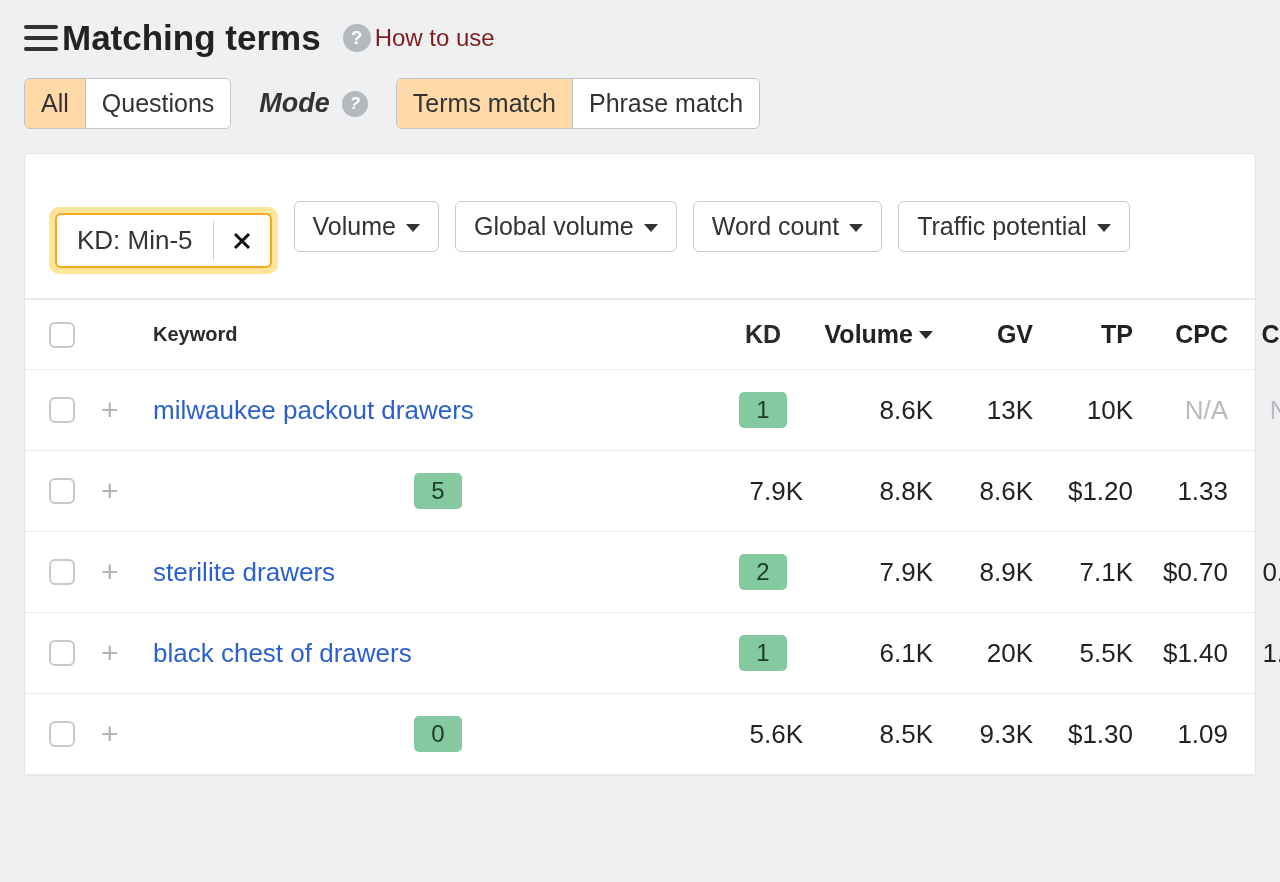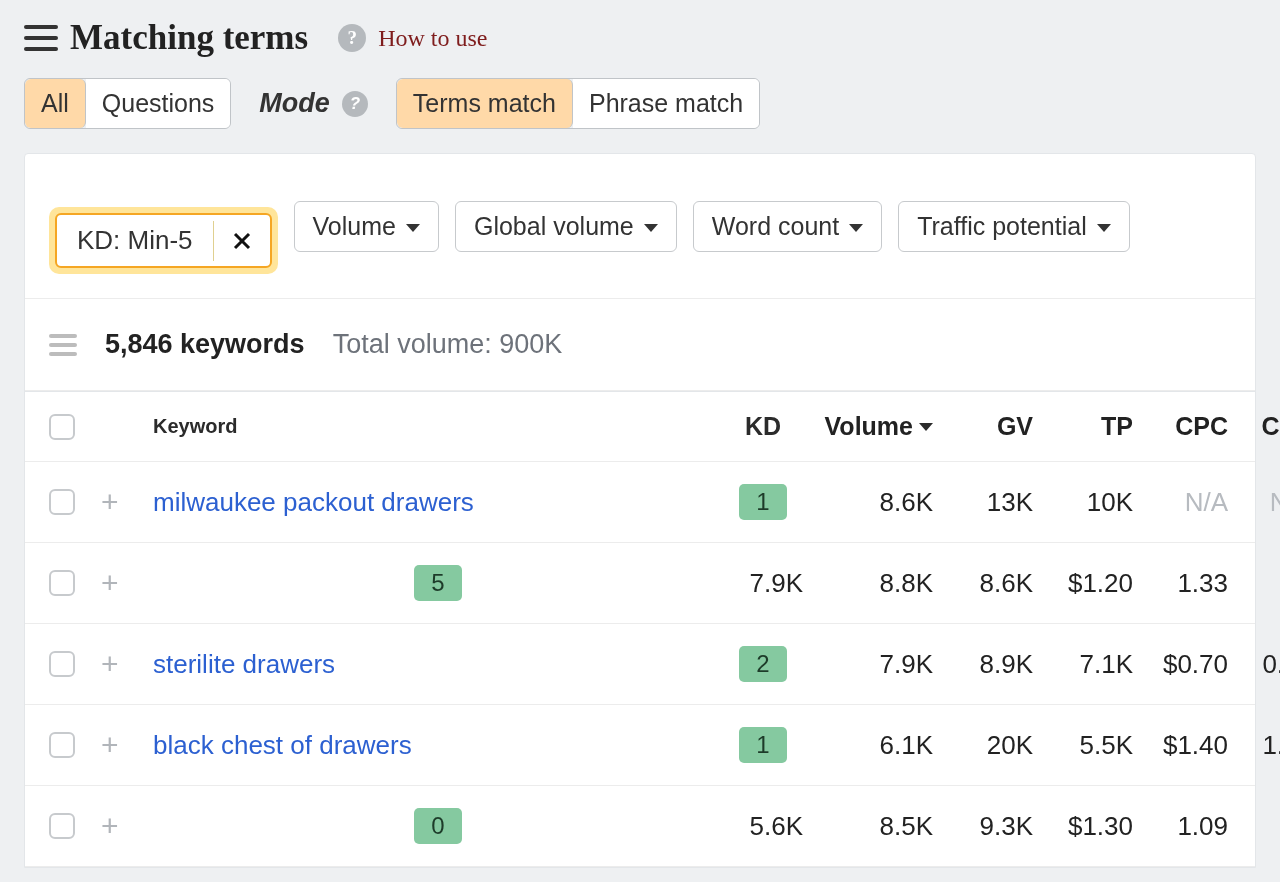--- a/index.html
+++ b/index.html
@@ -10,22 +10,21 @@
     width: 1280px;
     height: 882px;
     overflow: hidden;
   }
 
   
   .header-row {
     display: flex;
     align-items: center;
     padding: 18px 24px 20px 24px;
-    gap: 12px;
-    font-family: Liberation Serif, serif;
+    gap: 4px;
   }
   .hamburger {
     width: 34px; height: 26px;
     display: flex; flex-direction: column; justify-content: space-between;
     cursor: pointer;
   }
   .hamburger span { height: 4px; background: #333; width: 100%; border-radius: 2px; }
   .page-title {
     font-size: 35px;
     font-weight: 700;
@@ -61,21 +60,21 @@
   }
   .tab {
     padding: 10px 16px;
     font-size: 25px;
     color: #333;
     cursor: pointer;
     border-right: 1px solid #c0c4c8;
     background: #fff0;
   }
   .tab:last-child { border-right: none; }
-  .tab.active { background: #ffd9a8; border-radius: 6px; }
+  .tab.active { background: #ffd9a8; }
   .tab.inactive { background: #fff; }
   .mode-label {
     font-size: 27px;
     font-weight: 700;
     color: #333;
     display:flex; align-items:center; gap:8px;font-style:italic;
   }
   .mode-label .help-icon { width:26px; height:26px; font-size:17px; margin-left:4px;}
 
   
@@ -272,29 +271,20 @@
     <div class="filter-chip">
       <span>Word count</span>
         <span class="caret"></span>
     </div>
     <div class="filter-chip">
       <span>Traffic potential</span>
         <span class="caret"></span>
     </div>
   </div>
 
-  <div class="totals-row">
-    <div class="sort-icon">
-      <span></span>
-        <span></span>
-        <span></span>
-    </div>
-    <div class="keyword-count">5,846 keywords</div>
-    <div class="total-volume">Total volume: 900K</div>
-  </div>
 
   <div class="table">
     <div class="tr header">
       <div>
           <div class="checkbox"></div>
         </div>
       <div></div>
       <div class="th-keyword">Keyword</div>
       <div class="th-kd">KD</div>
       <div class="num vol-header">

